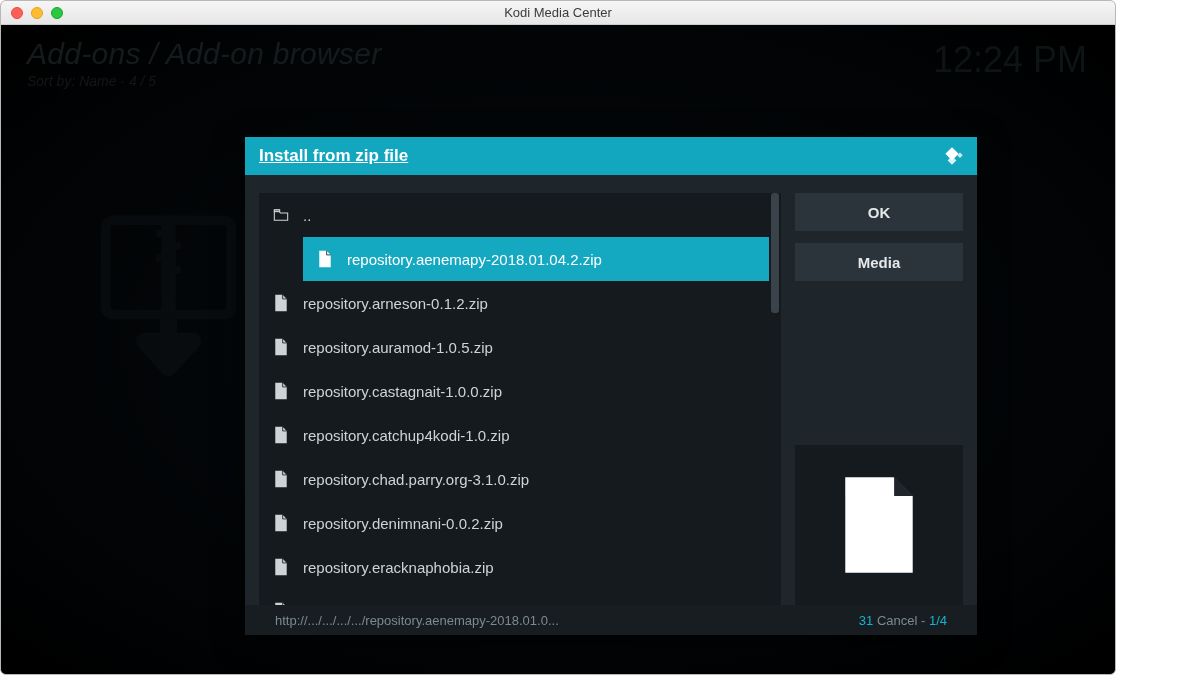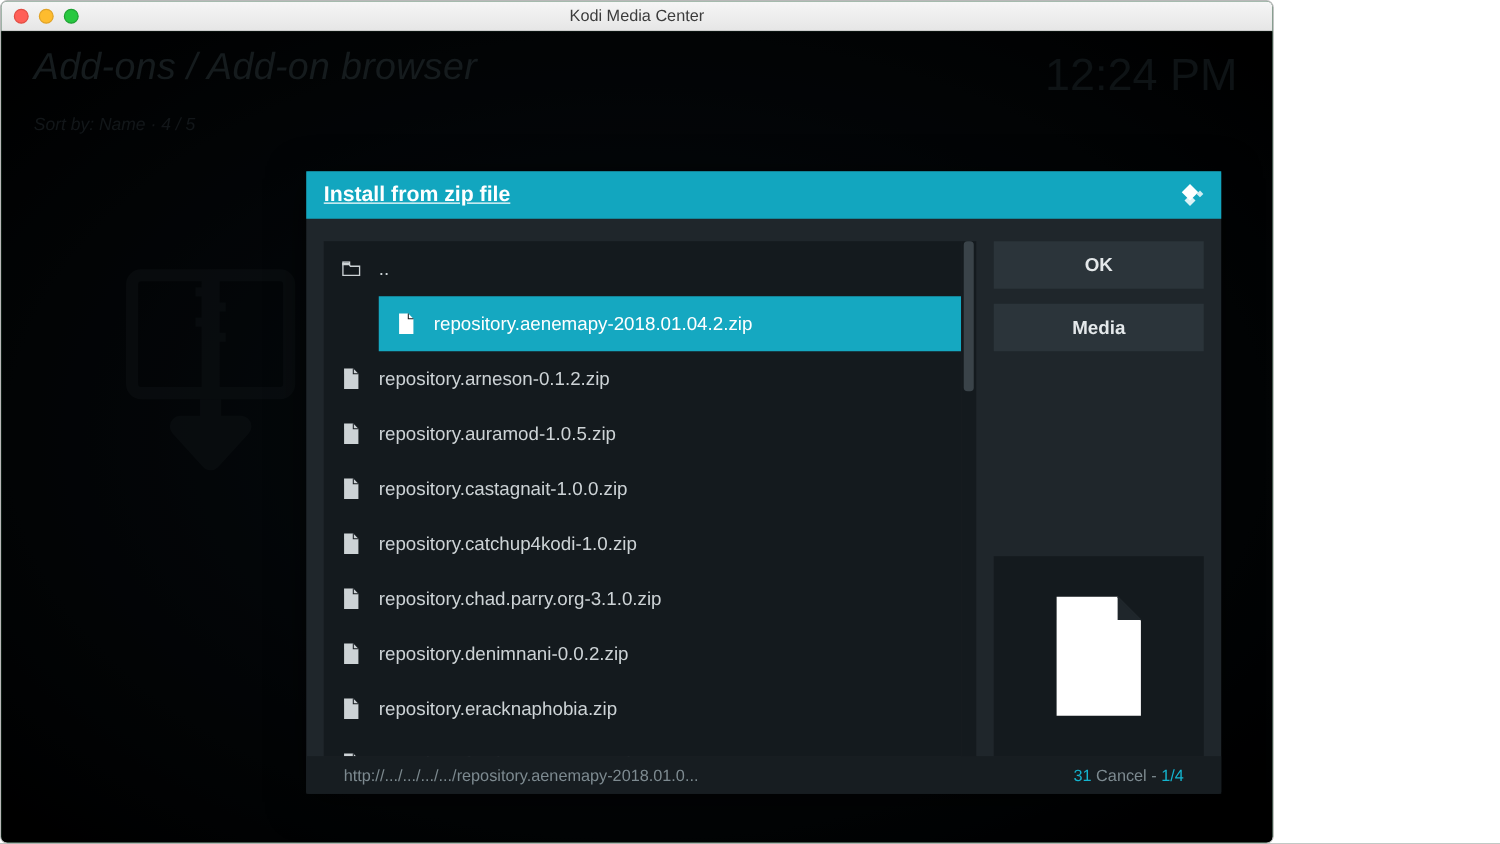--- a/index.html
+++ b/index.html
@@ -1,40 +1,40 @@
 <!DOCTYPE html>
 <html><head>
 <meta charset="utf-8">
 <style>
   * { box-sizing: border-box; margin: 0; padding: 0; }
   html, body { width: 1200px; height: 675px; overflow: hidden; font-family: -apple-system, "Helvetica Neue", Arial, sans-serif; }
   body { background: #fff; }
 
   
   .mac-window {
-    width: 1019px; height: 675px; border: 1px solid #b8b8b8; border-radius: 6px;
-    background: #14532d; position: relative; overflow: hidden;
+    width: 1116px; height: 675px; border: 1px solid #b8b8b8; border-radius: 6px;
+    background: #fca5a5; position: relative; overflow: hidden;
   }
   .titlebar {
     height: 24px; background: linear-gradient(#f6f6f6,#e6e6e6);
     border-bottom: 1px solid #ccc; display: flex; align-items: center; position: relative;
   }
   .traffic { display: flex; gap: 8px; margin-left: 10px; }
   .tl { width: 12px; height: 12px; border-radius: 50%; }
   .tl.red { background: #ff5f57; border: 1px solid #e24d43; }
   .tl.yellow { background: #febc2e; border: 1px solid #e1a327; }
   .tl.green { background: #28c840; border: 1px solid #1fa233; }
   .title { position: absolute; left: 0; right: 0; text-align: center; font-size: 13px; color: #3c3c3c; }
 
   
   .kodi-bg { position: absolute; inset: 24px 0 0 0; background: radial-gradient(ellipse at center, #0d1a22 0%, #05090c 70%, #000 100%); color: #4b5a62; }
   .bg-dim { position:absolute; inset:0; background: rgba(0,0,0,0.55); }
   .breadcrumb { position: absolute; top: 12px; left: 26px; color: #3a4a52; font-style: italic; }
   .bc-main { font-size: 30px; font-weight: 300; letter-spacing: .3px; color:#2f3c42;}
-  .bc-sub { font-size: 14px; color: #283238; margin-top: 20px; }
+  .bc-sub { font-size: 14px; color: #283238; margin-top: 2px; }
   .clock { position: absolute; top: 14px; right: 28px; font-size: 36px; font-weight: 300; color: #1f2a30; }
 
   .zip-icon { position: absolute; left: 95px; top: 190px; width: 145px; height: 170px; opacity:.35; }
 
   
   .modal {
     position: absolute; left: 244px; top: 112px; width: 732px; height: 498px;
     background: #1f262b; display: flex; flex-direction: column; border-radius: 2px; box-shadow: 0 6px 30px rgba(0,0,0,.6);
   }
   .modal-header {

